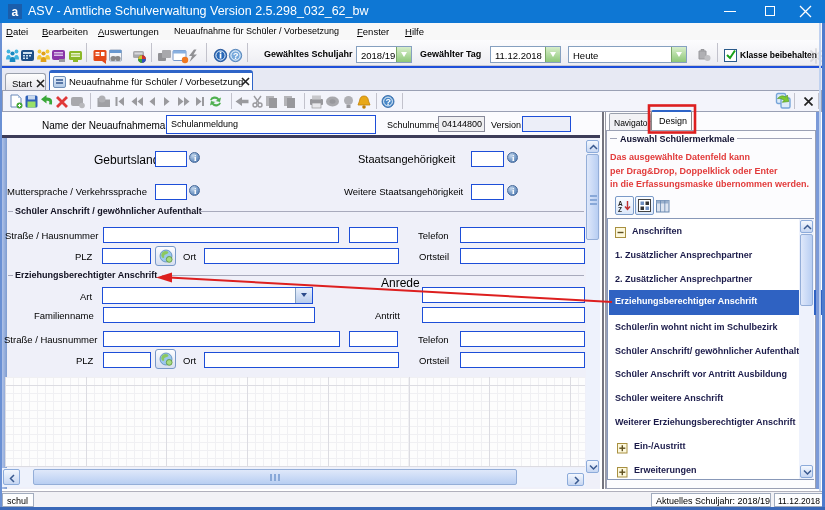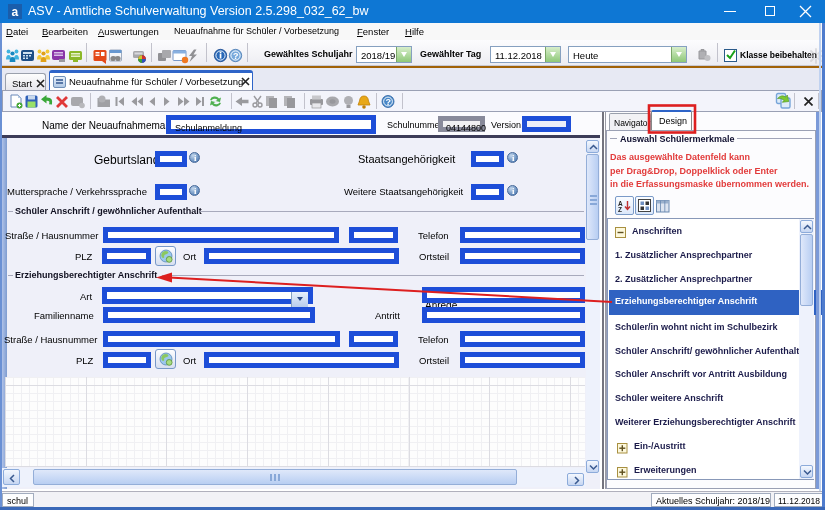--- a/index.html
+++ b/index.html
@@ -1,34 +1,34 @@
 <!DOCTYPE html>
 <html><head>
 <meta charset="utf-8">
 <style>
   * { margin:0; padding:0; box-sizing:border-box; }
   html,body { width:825px; height:510px; overflow:hidden; }
   body { font-family:"Liberation Sans", sans-serif; font-size:9px; color:#000; position:relative; background:#fff; }
   .abs { position:absolute; }
   .lbl { position:absolute; white-space:nowrap; }
-  .box { position:absolute; background:#fff; border:5px solid #1d4ed8; }
+  .box { position:absolute; background:#fff; border:1px solid #1d4ed8; }
   
   #titlebar { position:absolute; left:0; top:0; width:825px; height:23px; background:#0e77d4; }
   
   #menubar { position:absolute; left:1px; top:23px; width:823px; height:17px; background:#f8f8f8; }
   #menubar span { position:absolute; top:3px; font-size:9.5px; }
   
   #toolbar1 { position:absolute; left:1px; top:40px; width:823px; height:26px; background:linear-gradient(#fcfcfe,#ededf2); border-bottom:1px solid #c9c9d2; }
   .tsep { position:absolute; top:3px; width:1px; height:19px; background:#c2c2cc; }
   .combo { position:absolute; background:#fff; border:1px solid #86a0c0; }
   .combo .btn { position:absolute; right:0; top:0; bottom:0; width:15px; background:linear-gradient(#d8eecb,#8ec878); border-left:1px solid #7aa668; }
   .combo .btn:after { content:""; position:absolute; left:4px; top:5px; border-left:3.5px solid transparent; border-right:3.5px solid transparent; border-top:5px solid #fff; }
   .combo .ctext { position:absolute; left:4px; top:3px; font-size:9.5px; white-space:nowrap; }
   
-  #tabbar { position:absolute; left:1px; top:66px; width:823px; height:24px; background:#e7e9f3; border-top:2px solid #a16207; }
+  #tabbar { position:absolute; left:1px; top:66px; width:823px; height:24px; background:#e7e9f3; border-top:2px solid #1d4ed8; }
   
   #toolbar2 { position:absolute; left:2px; top:90px; width:820px; height:22px; background:#f3f4fb; border:1px solid #9aa0b4; }
   
   #hdr { position:absolute; left:2px; top:112px; width:600px; height:23px; background:#fbfbfe; }
   
   #formbg { position:absolute; left:2px; top:135px; width:598px; height:354px; border-top:3px solid #3c3c58; background:#eff0f9; }
   #formband { position:absolute; left:2px; top:138px; width:5px; height:351px; background:linear-gradient(90deg,#b0c2e8,#7e9cd0); }
   .grp { position:absolute; font-weight:bold; color:#101020; white-space:nowrap; }
   .gline { position:absolute; height:1px; background:#a8aabc; }
   .info { position:absolute; width:11px; height:11px; border-radius:50%; background:radial-gradient(circle at 35% 30%, #c2d6ec, #5c86ba 75%); border:1px solid #46699a; }
@@ -347,21 +347,21 @@
 <div class="box" style="left:460px;top:248px;width:125px;height:16px;"></div>
 
 <div class="gline" style="left:8px;top:275px;width:5px;"></div>
 <div class="grp" style="left:15px;top:270px;">Erziehungsberechtigter Anschrift</div>
 <div class="gline" style="left:162px;top:275px;width:422px;"></div>
 
 <div class="lbl" style="left:80px;top:291px;font-size:9.5px;">Art</div>
 <div class="box" style="left:102px;top:287px;width:211px;height:17px;">
     <div class="chevbtn" style="right:0;top:0;height:15px;"></div>
   </div>
-<div class="lbl" style="left:381px;top:300px;font-size:10px;margin-left:44px;">Anrede</div>
+<div class="lbl" style="left:381px;top:276px;font-size:12px;">Anrede</div>
 <div class="box" style="left:422px;top:287px;width:163px;height:16px;"></div>
 
 <div class="lbl" style="left:34px;top:310px;font-size:9.5px;">Familienname</div>
 <div class="box" style="left:103px;top:307px;width:212px;height:16px;"></div>
 <div class="lbl" style="left:375px;top:310px;font-size:9.5px;">Antritt</div>
 <div class="box" style="left:422px;top:307px;width:163px;height:16px;"></div>
 
 <div class="lbl" style="left:4px;top:334px;font-size:9.5px;">Straße / Hausnummer</div>
 <div class="box" style="left:103px;top:331px;width:237px;height:16px;"></div>
 <div class="box" style="left:349px;top:331px;width:49px;height:16px;"></div>

